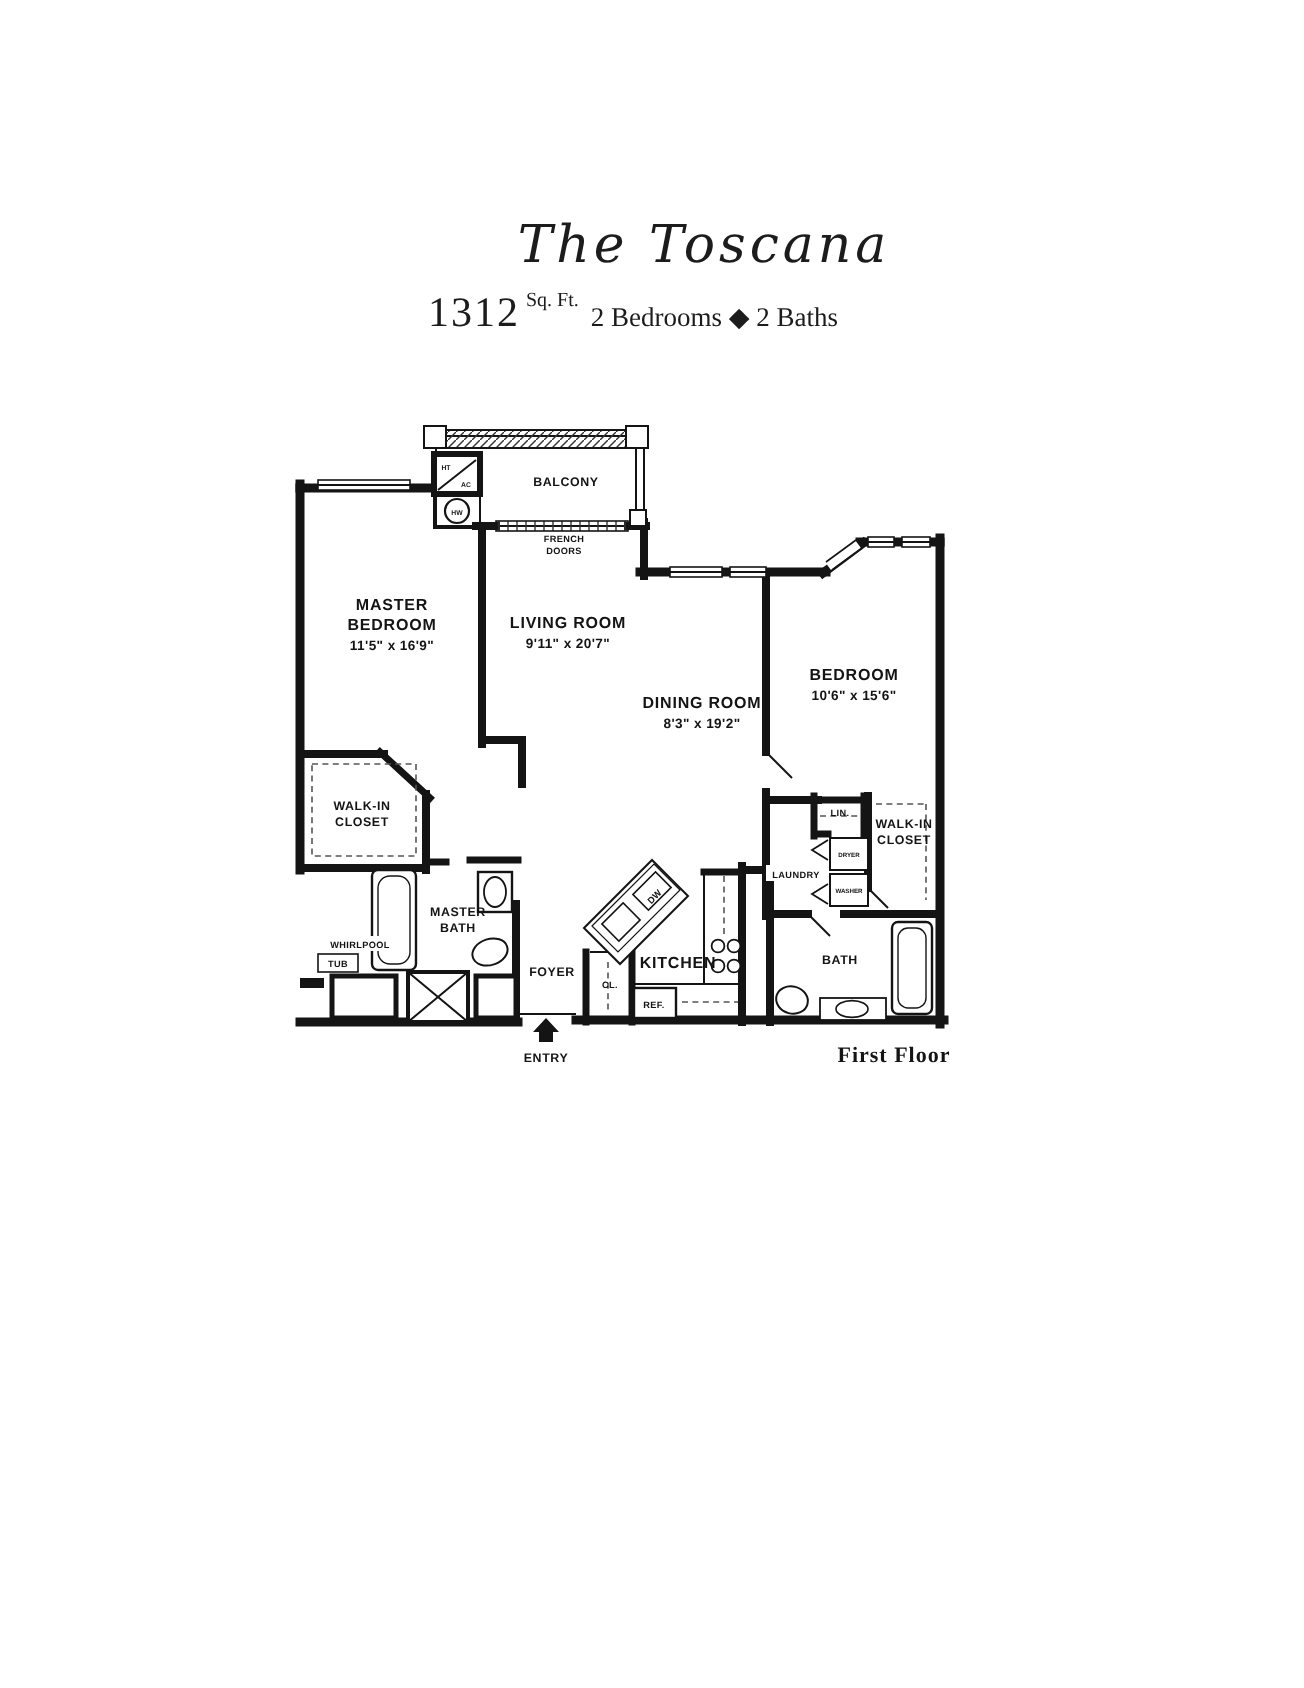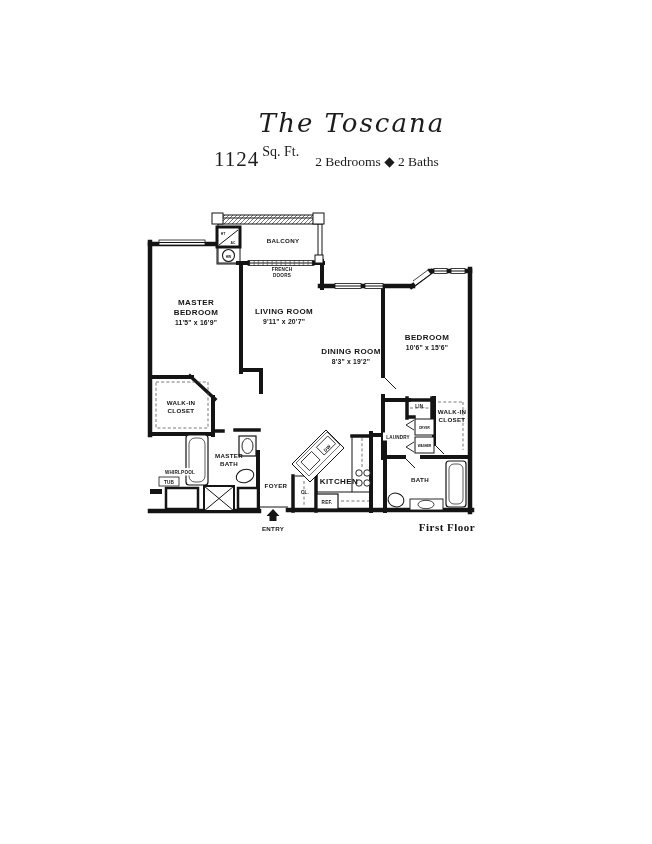--- a/index.html
+++ b/index.html
@@ -4,21 +4,21 @@
 <style>
   html,body{margin:0;padding:0;background:#fff;}
   .page{position:relative;width:652px;height:844px;background:#fff;overflow:hidden;
         font-family:"Liberation Sans",sans-serif;padding-left:48px;}
   .title{position:absolute;left:0;top:108px;width:704px;text-align:center;
          font-family:"DejaVu Serif",serif;font-style:italic;font-size:26px;
          letter-spacing:2px;color:#1c1c1c;}
   .specs{position:absolute;left:214px;top:144px;color:#1c1c1c;white-space:nowrap;
          font-family:"Liberation Serif",serif;}
   .sqft{font-size:21px;letter-spacing:1px;}
-  .sqft-unit{font-size:14px;vertical-align:10px;margin-left:3px;margin-right:16px;}
+  .sqft-unit{font-size:10px;vertical-align:10px;margin-left:3px;margin-right:6px;}
   .spec-text{font-size:13.5px;font-family:Liberation Serif, serif;}
   svg{position:absolute;left:0;top:0;}
   svg text{font-family:"Liberation Sans",sans-serif;font-weight:bold;fill:#141414;}
   .room-name{font-size:8px;letter-spacing:.4px;}
   .room-dims{font-size:6.8px;letter-spacing:.2px;}
   .lbl{font-size:6.2px;letter-spacing:.3px;}
   .sml{font-size:4.6px;letter-spacing:.2px;}
   .tiny{font-size:3.4px;}
   .micro{font-size:3.1px;}
   .footer-lbl{font-family:"Liberation Serif",serif;font-size:11px;letter-spacing:.5px;}
@@ -26,21 +26,21 @@
   .thin{stroke:#141414;fill:none;stroke-width:1;}
   .fix{stroke:#141414;fill:#fff;}
   .dash{stroke:#555;fill:none;stroke-width:.8;stroke-dasharray:3 2.2;}
 </style>
 </head>
 <body>
 
 <div class="page">
 
   <div class="title">The Toscana</div>
-  <div class="specs"><span class="sqft">1124</span><span class="sqft-unit">Sq. Ft.</span><span class="spec-text">2 Bedrooms ◆ 2 Baths</span></div>
+  <div class="specs"><span class="sqft">1312</span><span class="sqft-unit">Sq. Ft.</span><span class="spec-text">2 Bedrooms ◆ 2 Baths</span></div>
 
   <svg width="652" height="844" viewBox="0 0 652 844">
     <defs>
       <pattern id="hatch" width="4" height="4" patternUnits="userSpaceOnUse">
         <path d="M0,4 L4,0" stroke="#333" stroke-width="0.7"></path>
       </pattern>
       <pattern id="vticks" width="4.5" height="8" patternUnits="userSpaceOnUse">
         <line x1="2" y1="0" x2="2" y2="8" stroke="#333" stroke-width="0.7"></line>
       </pattern>
     </defs>

